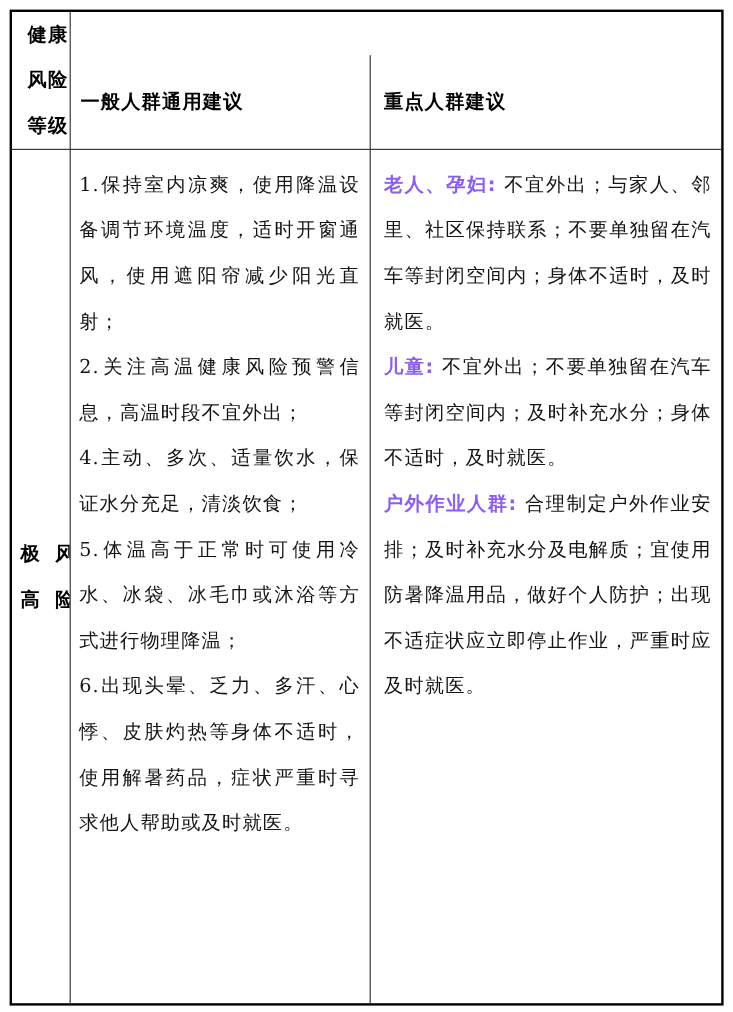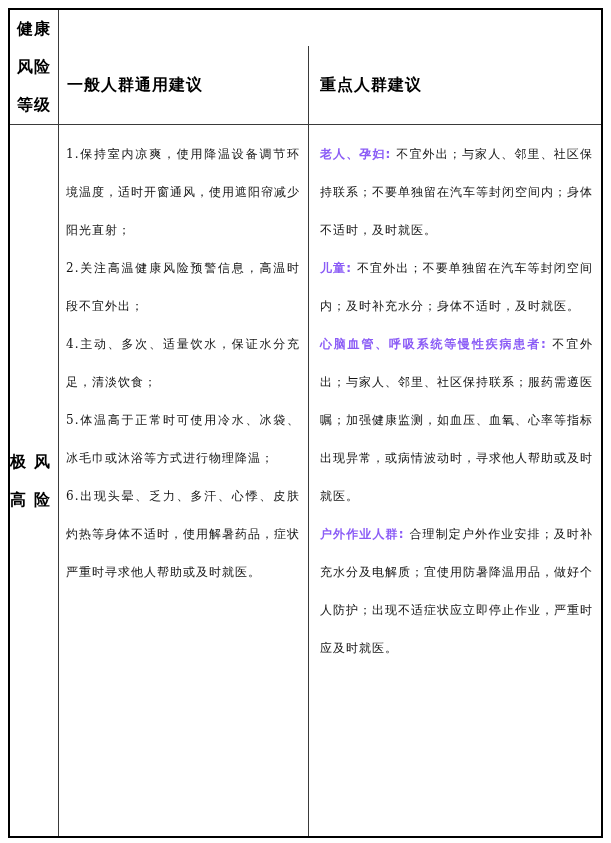--- a/index.html
+++ b/index.html
@@ -24,24 +24,24 @@
   .c-tips{grid-row:1;grid-column:2/4;display:flex;align-items:center;padding-left:8px;}
   .c-general-h{grid-row:2;grid-column:2;display:flex;align-items:center;padding-left:8px;}
   .c-key-h{grid-row:2;grid-column:3;display:flex;align-items:center;padding-left:11px;}
   .c-level{grid-row:3;grid-column:1;display:flex;flex-direction:row;
     align-items:center;justify-content:center;}
   .c-general{grid-row:3;grid-column:2;padding:10px 8px 0 7px;}
   .c-key{grid-row:3;grid-column:3;padding:10px 8px 0 11px;}
 
   .hd{font-family:"DejaVu Sans", sans-serif;font-weight:bold;font-size:16px;
     letter-spacing:1px;color:#000;}
-  .hd-line{line-height:38px;}
+  .hd-line{line-height:38px;margin-left:12px;}
 
   .bodytext p{
-    margin:0;font-size:12px;line-height:38px;letter-spacing:1px;
+    margin:0;font-size:16px;line-height:38px;letter-spacing:1px;
     text-align:justify;color:#141414;
   }
   .kg-label{font-family:"DejaVu Sans", sans-serif;font-weight:bold;color:#8b5cf6;}
 </style>
 </head>
 <body>
 
 <div class="tbl">
 
   <div class="cell br bb c-risk-header hd">
@@ -68,17 +68,16 @@
     <p>1.保持室内凉爽，使用降温设备调节环境温度，适时开窗通风，使用遮阳帘减少阳光直射；</p>
     <p>2.关注高温健康风险预警信息，高温时段不宜外出；</p>
     <p>4.主动、多次、适量饮水，保证水分充足，清淡饮食；</p>
     <p>5.体温高于正常时可使用冷水、冰袋、冰毛巾或沐浴等方式进行物理降温；</p>
     <p>6.出现头晕、乏力、多汗、心悸、皮肤灼热等身体不适时，使用解暑药品，症状严重时寻求他人帮助或及时就医。</p>
   </div>
 
   <div class="cell c-key bodytext">
     <p><span class="kg-label">老人、孕妇:</span> <span>不宜外出；与家人、邻里、社区保持联系；不要单独留在汽车等封闭空间内；身体不适时，及时就医。</span></p>
     <p><span class="kg-label">儿童:</span> <span>不宜外出；不要单独留在汽车等封闭空间内；及时补充水分；身体不适时，及时就医。</span></p>
-    <p><span class="kg-label">心脑血管、呼吸系统等慢性疾病患者:</span> <span>不宜外出；与家人、邻里、社区保持联系；服药需遵医嘱；加强健康监测，如血压、血氧、心率等指标出现异常，或病情波动时，寻求他人帮助或及时就医。</span></p>
     <p><span class="kg-label">户外作业人群:</span> <span>合理制定户外作业安排；及时补充水分及电解质；宜使用防暑降温用品，做好个人防护；出现不适症状应立即停止作业，严重时应及时就医。</span></p>
   </div>
 
 </div>
 
 </body></html>

